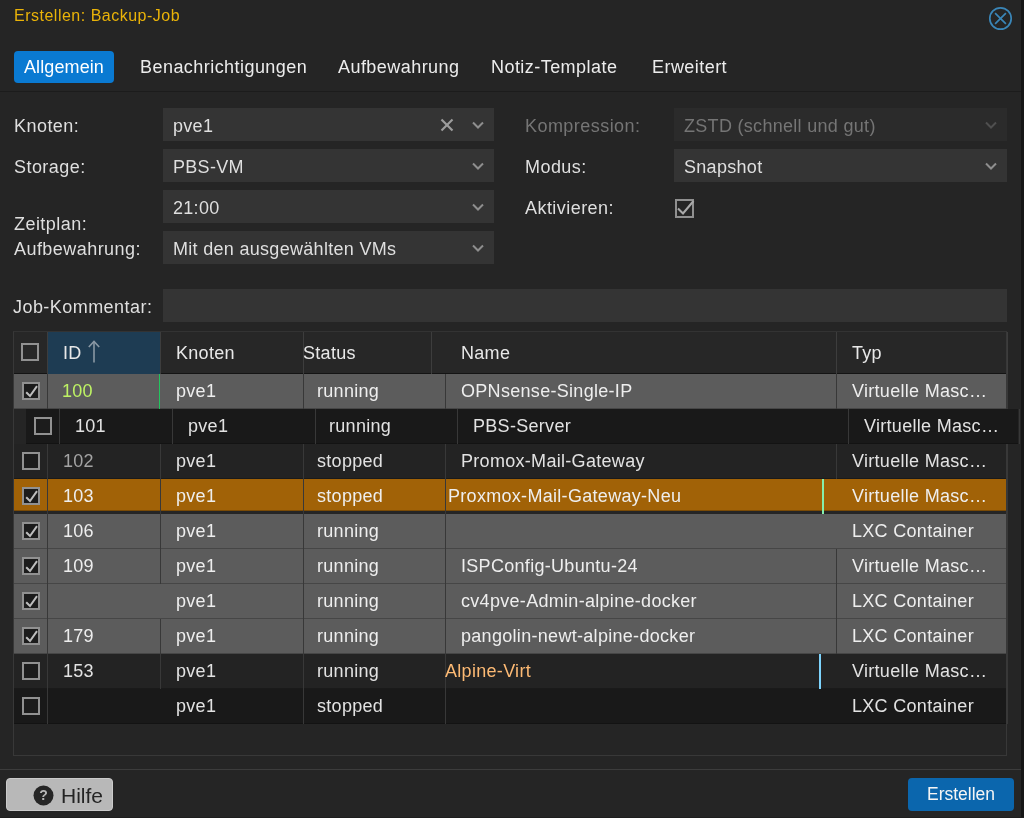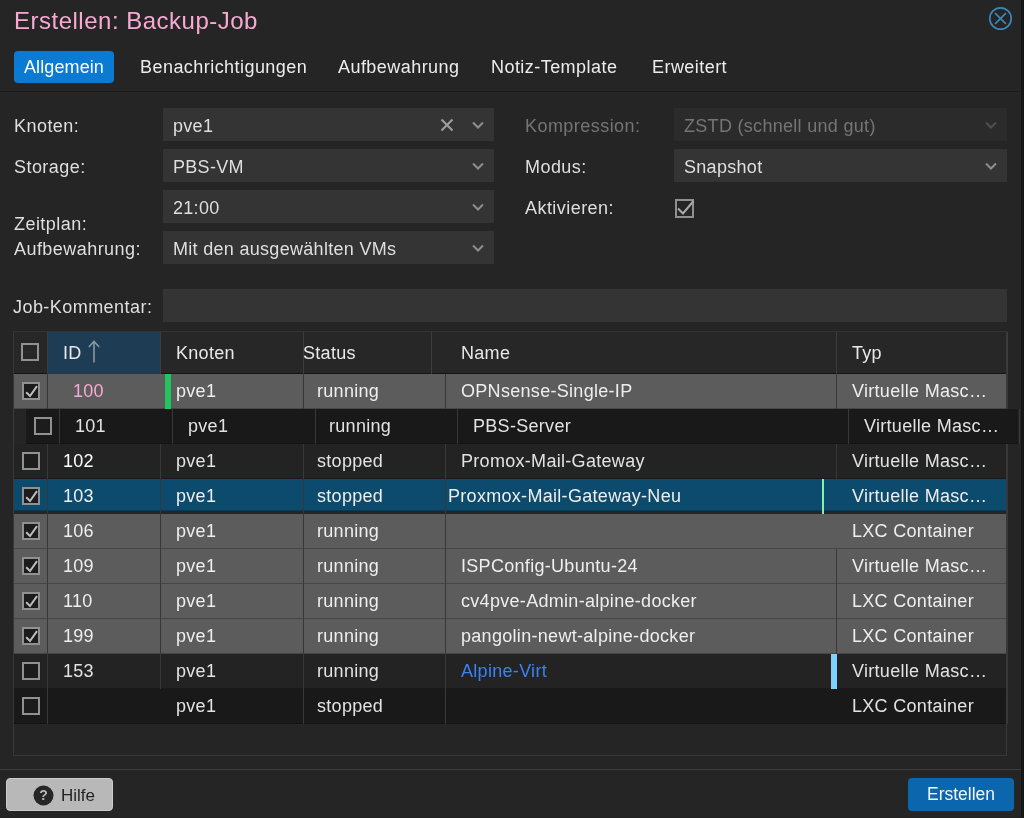--- a/index.html
+++ b/index.html
@@ -3,21 +3,21 @@
 *{margin:0;padding:0;box-sizing:border-box}
 body{width:1024px;height:818px;background:#252525;font-family:"Liberation Sans",sans-serif;overflow:hidden;position:relative}
 .abs{position:absolute}
 .fld{position:absolute;height:33px;background:#343434;}
 .ftx{position:absolute;font-size:18px;color:#dfdfdf;line-height:36px;letter-spacing:0.3px}
 .lbl{position:absolute;font-size:18px;color:#dfdfdf;line-height:36px;letter-spacing:0.45px}
 .chev{position:absolute;width:14px;height:8px}
 .hcell{position:absolute;top:0;height:42px;border-right:1px solid #3d3d3d;font-size:18px;color:#e8e8e8;line-height:42px;letter-spacing:0.3px}
 .cell{position:absolute;top:0;height:35px;font-size:18px;line-height:35px;letter-spacing:0.3px;white-space:nowrap;overflow:hidden}
 </style></head><body>
-<div class="abs" style="left:14px;top:7px;font-size:24px;letter-spacing:0.5px;color:#f9a8d4">Erstellen: Backup-Job</div>
+<div class="abs" style="left:14px;top:7px;font-size:16px;letter-spacing:0.5px;color:#eab308">Erstellen: Backup-Job</div>
 <svg class="abs" style="left:988px;top:6px" width="25" height="25" viewBox="0 0 25 25">
 <circle cx="12.5" cy="12.5" r="10.7" fill="none" stroke="#3a86b8" stroke-width="1.7"></circle>
 <line x1="7.1" y1="7.1" x2="17.9" y2="17.9" stroke="#3a86b8" stroke-width="1.7"></line>
 <line x1="17.9" y1="7.1" x2="7.1" y2="17.9" stroke="#3a86b8" stroke-width="1.7"></line>
   </svg>
 <div class="abs" style="left:14px;top:51px;width:100px;height:32px;background:#0a7ad2;border-radius:4px;color:#fff;font-size:18px;line-height:32px;text-align:center;letter-spacing:0.1px">Allgemein</div>
 <div class="abs" style="left:140px;top:51px;height:32px;color:#ececec;font-size:18px;line-height:32px;letter-spacing:0.45px">Benachrichtigungen</div>
 <div class="abs" style="left:338px;top:51px;height:32px;color:#ececec;font-size:18px;line-height:32px;letter-spacing:0.45px">Aufbewahrung</div>
 <div class="abs" style="left:491px;top:51px;height:32px;color:#ececec;font-size:18px;line-height:32px;letter-spacing:0.45px">Notiz-Template</div>
 <div class="abs" style="left:652px;top:51px;height:32px;color:#ececec;font-size:18px;line-height:32px;letter-spacing:0.45px">Erweitert</div>
@@ -78,49 +78,49 @@
 <div class="hcell" style="left:432px;width:391px;padding-left:15px">Name</div>
 <div class="hcell" style="left:823px;width:171px;padding-left:15px">Typ</div>
 <div style="position:absolute;left:7px;top:11px;width:18px;height:18px;border:2px solid #919191;box-sizing:border-box;"></div>
 <svg class="abs" style="left:71px;top:7px" width="18" height="26" viewBox="0 0 18 26">
         <line x1="9" y1="2.5" x2="9" y2="23.5" stroke="#8a98a4" stroke-width="1.6"></line>
         <polyline points="3.8,8 9,2.5 14.2,8" fill="none" stroke="#8a98a4" stroke-width="1.6"></polyline>
       </svg>
 </div>
 <div class="abs" style="left:0;top:42px;width:992px;height:35px;background:#5c5c5c;border-bottom:1px solid rgba(0,0,0,0.24)">
 <div class="cell" style="left:0px;width:34px;color:#eeeeee;border-right:1px solid #383838;padding-left:15px"></div>
-<div class="cell" style="left:44px;width:113px;color:#f9a8d4;border-right:6px solid #22c55e;padding-left:15px">100</div>
+<div class="cell" style="left:33px;width:113px;color:#bef264;border-right:1px solid #22c55e;padding-left:15px">100</div>
 <div class="cell" style="left:147px;width:143px;color:#eeeeee;border-right:1px solid #383838;padding-left:15px">pve1</div>
 <div class="cell" style="left:290px;width:142px;color:#eeeeee;border-right:1px solid #383838;padding-left:13px">running</div>
 <div class="cell" style="left:432px;width:391px;color:#eeeeee;border-right:1px solid #383838;padding-left:15px">OPNsense-Single-IP</div>
 <div class="cell" style="left:823px;width:171px;color:#eeeeee;border-right:1px solid #383838;padding-left:15px">Virtuelle Masc…</div>
 <div style="position:absolute;left:8px;top:8px;width:18px;height:18px;border:2px solid #919191;box-sizing:border-box;background:#1c1c1c;"></div>
       <svg style="position:absolute;left:8px;top:8px" width="18" height="18" viewBox="0 0 18 18">
         <polyline points="4.2,10.2 8,14 15,4.2" fill="none" stroke="#bdbdbd" stroke-width="2"></polyline>
       </svg>
 </div>
 <div class="abs" style="left:12px;top:77px;width:992px;height:35px;background:#191919;border-bottom:1px solid rgba(0,0,0,0.24)">
 <div class="cell" style="left:0px;width:34px;color:#e2e2e2;border-right:1px solid #383838;padding-left:15px"></div>
 <div class="cell" style="left:34px;width:113px;color:#e2e2e2;border-right:1px solid #383838;padding-left:15px">101</div>
 <div class="cell" style="left:147px;width:143px;color:#e2e2e2;border-right:1px solid #383838;padding-left:15px">pve1</div>
 <div class="cell" style="left:290px;width:142px;color:#e2e2e2;border-right:1px solid #383838;padding-left:13px">running</div>
 <div class="cell" style="left:432px;width:391px;color:#e2e2e2;border-right:1px solid #383838;padding-left:15px">PBS-Server</div>
 <div class="cell" style="left:823px;width:171px;color:#e2e2e2;border-right:1px solid #383838;padding-left:15px">Virtuelle Masc…</div>
 <div style="position:absolute;left:8px;top:8px;width:18px;height:18px;border:2px solid #919191;box-sizing:border-box;background:#1c1c1c;"></div>
 </div>
 <div class="abs" style="left:0;top:112px;width:992px;height:35px;background:#232323;border-bottom:1px solid rgba(0,0,0,0.24)">
 <div class="cell" style="left:0px;width:34px;color:#e2e2e2;border-right:1px solid #383838;padding-left:15px"></div>
-<div class="cell" style="left:34px;width:113px;color:#ffffff;border-right:1px solid #383838;padding-left:15px">102</div>
+<div class="cell" style="left:34px;width:113px;color:#a3a3a3;border-right:1px solid #383838;padding-left:15px">102</div>
 <div class="cell" style="left:147px;width:143px;color:#e2e2e2;border-right:1px solid #383838;padding-left:15px">pve1</div>
 <div class="cell" style="left:290px;width:142px;color:#e2e2e2;border-right:1px solid #383838;padding-left:13px">stopped</div>
 <div class="cell" style="left:432px;width:391px;color:#e2e2e2;border-right:1px solid #383838;padding-left:15px">Promox-Mail-Gateway</div>
 <div class="cell" style="left:823px;width:171px;color:#e2e2e2;border-right:1px solid #383838;padding-left:15px">Virtuelle Masc…</div>
 <div style="position:absolute;left:8px;top:8px;width:18px;height:18px;border:2px solid #919191;box-sizing:border-box;background:#1c1c1c;"></div>
 </div>
-<div class="abs" style="left:0;top:147px;width:992px;height:32px;background:#0c4a6e;border-bottom:1px solid rgba(0,0,0,0.24)">
+<div class="abs" style="left:0;top:147px;width:992px;height:32px;background:#a16207;border-bottom:1px solid rgba(0,0,0,0.24)">
 <div class="cell" style="left:0px;width:34px;color:#eeeeee;border-right:1px solid #383838;padding-left:15px"></div>
 <div class="cell" style="left:34px;width:113px;color:#eeeeee;border-right:1px solid #383838;padding-left:15px">103</div>
 <div class="cell" style="left:147px;width:143px;color:#eeeeee;border-right:1px solid #383838;padding-left:15px">pve1</div>
 <div class="cell" style="left:290px;width:142px;color:#eeeeee;border-right:1px solid #383838;padding-left:13px">stopped</div>
 <div class="cell" style="left:419px;width:391px;color:#eeeeee;border-right:2px solid #86efac;padding-left:15px">Proxmox-Mail-Gateway-Neu</div>
 <div class="cell" style="left:823px;width:171px;color:#eeeeee;border-right:1px solid #383838;padding-left:15px">Virtuelle Masc…</div>
 <div style="position:absolute;left:8px;top:8px;width:18px;height:18px;border:2px solid #919191;box-sizing:border-box;background:#1c1c1c;"></div>
       <svg style="position:absolute;left:8px;top:8px" width="18" height="18" viewBox="0 0 18 18">
         <polyline points="4.2,10.2 8,14 15,4.2" fill="none" stroke="#bdbdbd" stroke-width="2"></polyline>
       </svg>
@@ -143,61 +143,60 @@
 <div class="cell" style="left:290px;width:142px;color:#eeeeee;border-right:1px solid #383838;padding-left:13px">running</div>
 <div class="cell" style="left:432px;width:391px;color:#eeeeee;border-right:1px solid #383838;padding-left:15px">ISPConfig-Ubuntu-24</div>
 <div class="cell" style="left:823px;width:171px;color:#eeeeee;border-right:1px solid #383838;padding-left:15px">Virtuelle Masc…</div>
 <div style="position:absolute;left:8px;top:8px;width:18px;height:18px;border:2px solid #919191;box-sizing:border-box;background:#1c1c1c;"></div>
       <svg style="position:absolute;left:8px;top:8px" width="18" height="18" viewBox="0 0 18 18">
         <polyline points="4.2,10.2 8,14 15,4.2" fill="none" stroke="#bdbdbd" stroke-width="2"></polyline>
       </svg>
 </div>
 <div class="abs" style="left:0;top:252px;width:992px;height:35px;background:#5c5c5c;border-bottom:1px solid rgba(0,0,0,0.24)">
 <div class="cell" style="left:0px;width:34px;color:#eeeeee;border-right:1px solid #383838;padding-left:15px"></div>
-<div class="cell" style="left:34px;width:113px;color:#eeeeee;border-right:1px solid #383838;padding-left:15px">110</div>
 <div class="cell" style="left:147px;width:143px;color:#eeeeee;border-right:1px solid #383838;padding-left:15px">pve1</div>
 <div class="cell" style="left:290px;width:142px;color:#eeeeee;border-right:1px solid #383838;padding-left:13px">running</div>
 <div class="cell" style="left:432px;width:391px;color:#eeeeee;border-right:1px solid #383838;padding-left:15px">cv4pve-Admin-alpine-docker</div>
 <div class="cell" style="left:823px;width:171px;color:#eeeeee;border-right:1px solid #383838;padding-left:15px">LXC Container</div>
 <div style="position:absolute;left:8px;top:8px;width:18px;height:18px;border:2px solid #919191;box-sizing:border-box;background:#1c1c1c;"></div>
       <svg style="position:absolute;left:8px;top:8px" width="18" height="18" viewBox="0 0 18 18">
         <polyline points="4.2,10.2 8,14 15,4.2" fill="none" stroke="#bdbdbd" stroke-width="2"></polyline>
       </svg>
 </div>
 <div class="abs" style="left:0;top:287px;width:992px;height:35px;background:#5c5c5c;border-bottom:1px solid rgba(0,0,0,0.24)">
 <div class="cell" style="left:0px;width:34px;color:#eeeeee;border-right:1px solid #383838;padding-left:15px"></div>
-<div class="cell" style="left:34px;width:113px;color:#eeeeee;border-right:1px solid #383838;padding-left:15px">199</div>
+<div class="cell" style="left:34px;width:113px;color:#eeeeee;border-right:1px solid #383838;padding-left:15px">179</div>
 <div class="cell" style="left:147px;width:143px;color:#eeeeee;border-right:1px solid #383838;padding-left:15px">pve1</div>
 <div class="cell" style="left:290px;width:142px;color:#eeeeee;border-right:1px solid #383838;padding-left:13px">running</div>
 <div class="cell" style="left:432px;width:391px;color:#eeeeee;border-right:1px solid #383838;padding-left:15px">pangolin-newt-alpine-docker</div>
 <div class="cell" style="left:823px;width:171px;color:#eeeeee;border-right:1px solid #383838;padding-left:15px">LXC Container</div>
 <div style="position:absolute;left:8px;top:8px;width:18px;height:18px;border:2px solid #919191;box-sizing:border-box;background:#1c1c1c;"></div>
       <svg style="position:absolute;left:8px;top:8px" width="18" height="18" viewBox="0 0 18 18">
         <polyline points="4.2,10.2 8,14 15,4.2" fill="none" stroke="#bdbdbd" stroke-width="2"></polyline>
       </svg>
 </div>
 <div class="abs" style="left:0;top:322px;width:992px;height:35px;background:#232323;border-bottom:1px solid rgba(0,0,0,0.24)">
 <div class="cell" style="left:0px;width:34px;color:#e2e2e2;border-right:1px solid #383838;padding-left:15px"></div>
 <div class="cell" style="left:34px;width:113px;color:#e2e2e2;border-right:1px solid #383838;padding-left:15px">153</div>
 <div class="cell" style="left:147px;width:143px;color:#e2e2e2;border-right:1px solid #383838;padding-left:15px">pve1</div>
 <div class="cell" style="left:290px;width:142px;color:#e2e2e2;border-right:1px solid #383838;padding-left:13px">running</div>
-<div class="cell" style="left:432px;width:391px;color:#3b82f6;border-right:6px solid #7dd3fc;padding-left:15px">Alpine-Virt</div>
+<div class="cell" style="left:416px;width:391px;color:#fdba74;border-right:2px solid #7dd3fc;padding-left:15px">Alpine-Virt</div>
 <div class="cell" style="left:823px;width:171px;color:#e2e2e2;border-right:1px solid #383838;padding-left:15px">Virtuelle Masc…</div>
 <div style="position:absolute;left:8px;top:8px;width:18px;height:18px;border:2px solid #919191;box-sizing:border-box;background:#1c1c1c;"></div>
 </div>
 <div class="abs" style="left:0;top:357px;width:992px;height:35px;background:#191919;border-bottom:1px solid rgba(0,0,0,0.24)">
 <div class="cell" style="left:0px;width:34px;color:#e2e2e2;border-right:1px solid #383838;padding-left:15px"></div>
 <div class="cell" style="left:147px;width:143px;color:#e2e2e2;border-right:1px solid #383838;padding-left:15px">pve1</div>
 <div class="cell" style="left:290px;width:142px;color:#e2e2e2;border-right:1px solid #383838;padding-left:13px">stopped</div>
 <div class="cell" style="left:823px;width:171px;color:#e2e2e2;border-right:1px solid #383838;padding-left:15px">LXC Container</div>
 <div style="position:absolute;left:8px;top:8px;width:18px;height:18px;border:2px solid #919191;box-sizing:border-box;background:#1c1c1c;"></div>
 </div>
 </div>
 <div class="abs" style="left:0;top:769px;width:1024px;height:1px;background:#3c3c3c"></div>
 <div class="abs" style="left:6px;top:778px;width:107px;height:33px;background:#b8b8b8;border:1px solid #cbcbcb;border-radius:4px">
 <svg class="abs" style="left:26px;top:6px" width="21" height="21" viewBox="0 0 21 21">
       <circle cx="10.5" cy="10.5" r="10" fill="#262626"></circle>
       <text x="10.5" y="15.4" text-anchor="middle" font-size="14" font-weight="bold" fill="#b8b8b8" font-family="Liberation Sans">?</text>
     </svg>
-<div class="abs" style="left:54px;top:0;font-size:17px;color:#242424;line-height:33px">Hilfe</div>
+<div class="abs" style="left:54px;top:0;font-size:21px;color:#242424;line-height:33px">Hilfe</div>
   </div>
 <div class="abs" style="left:908px;top:778px;width:106px;height:33px;background:#0b66ad;border-radius:4px;color:#f5f5f5;font-size:17.5px;line-height:33px;text-align:center">Erstellen</div>
 <div class="abs" style="left:1021px;top:0;width:3px;height:818px;background:#161616"></div>
 <div class="abs" style="left:0;top:817px;width:1024px;height:1px;background:#1e1e1e"></div>
 </body></html>

